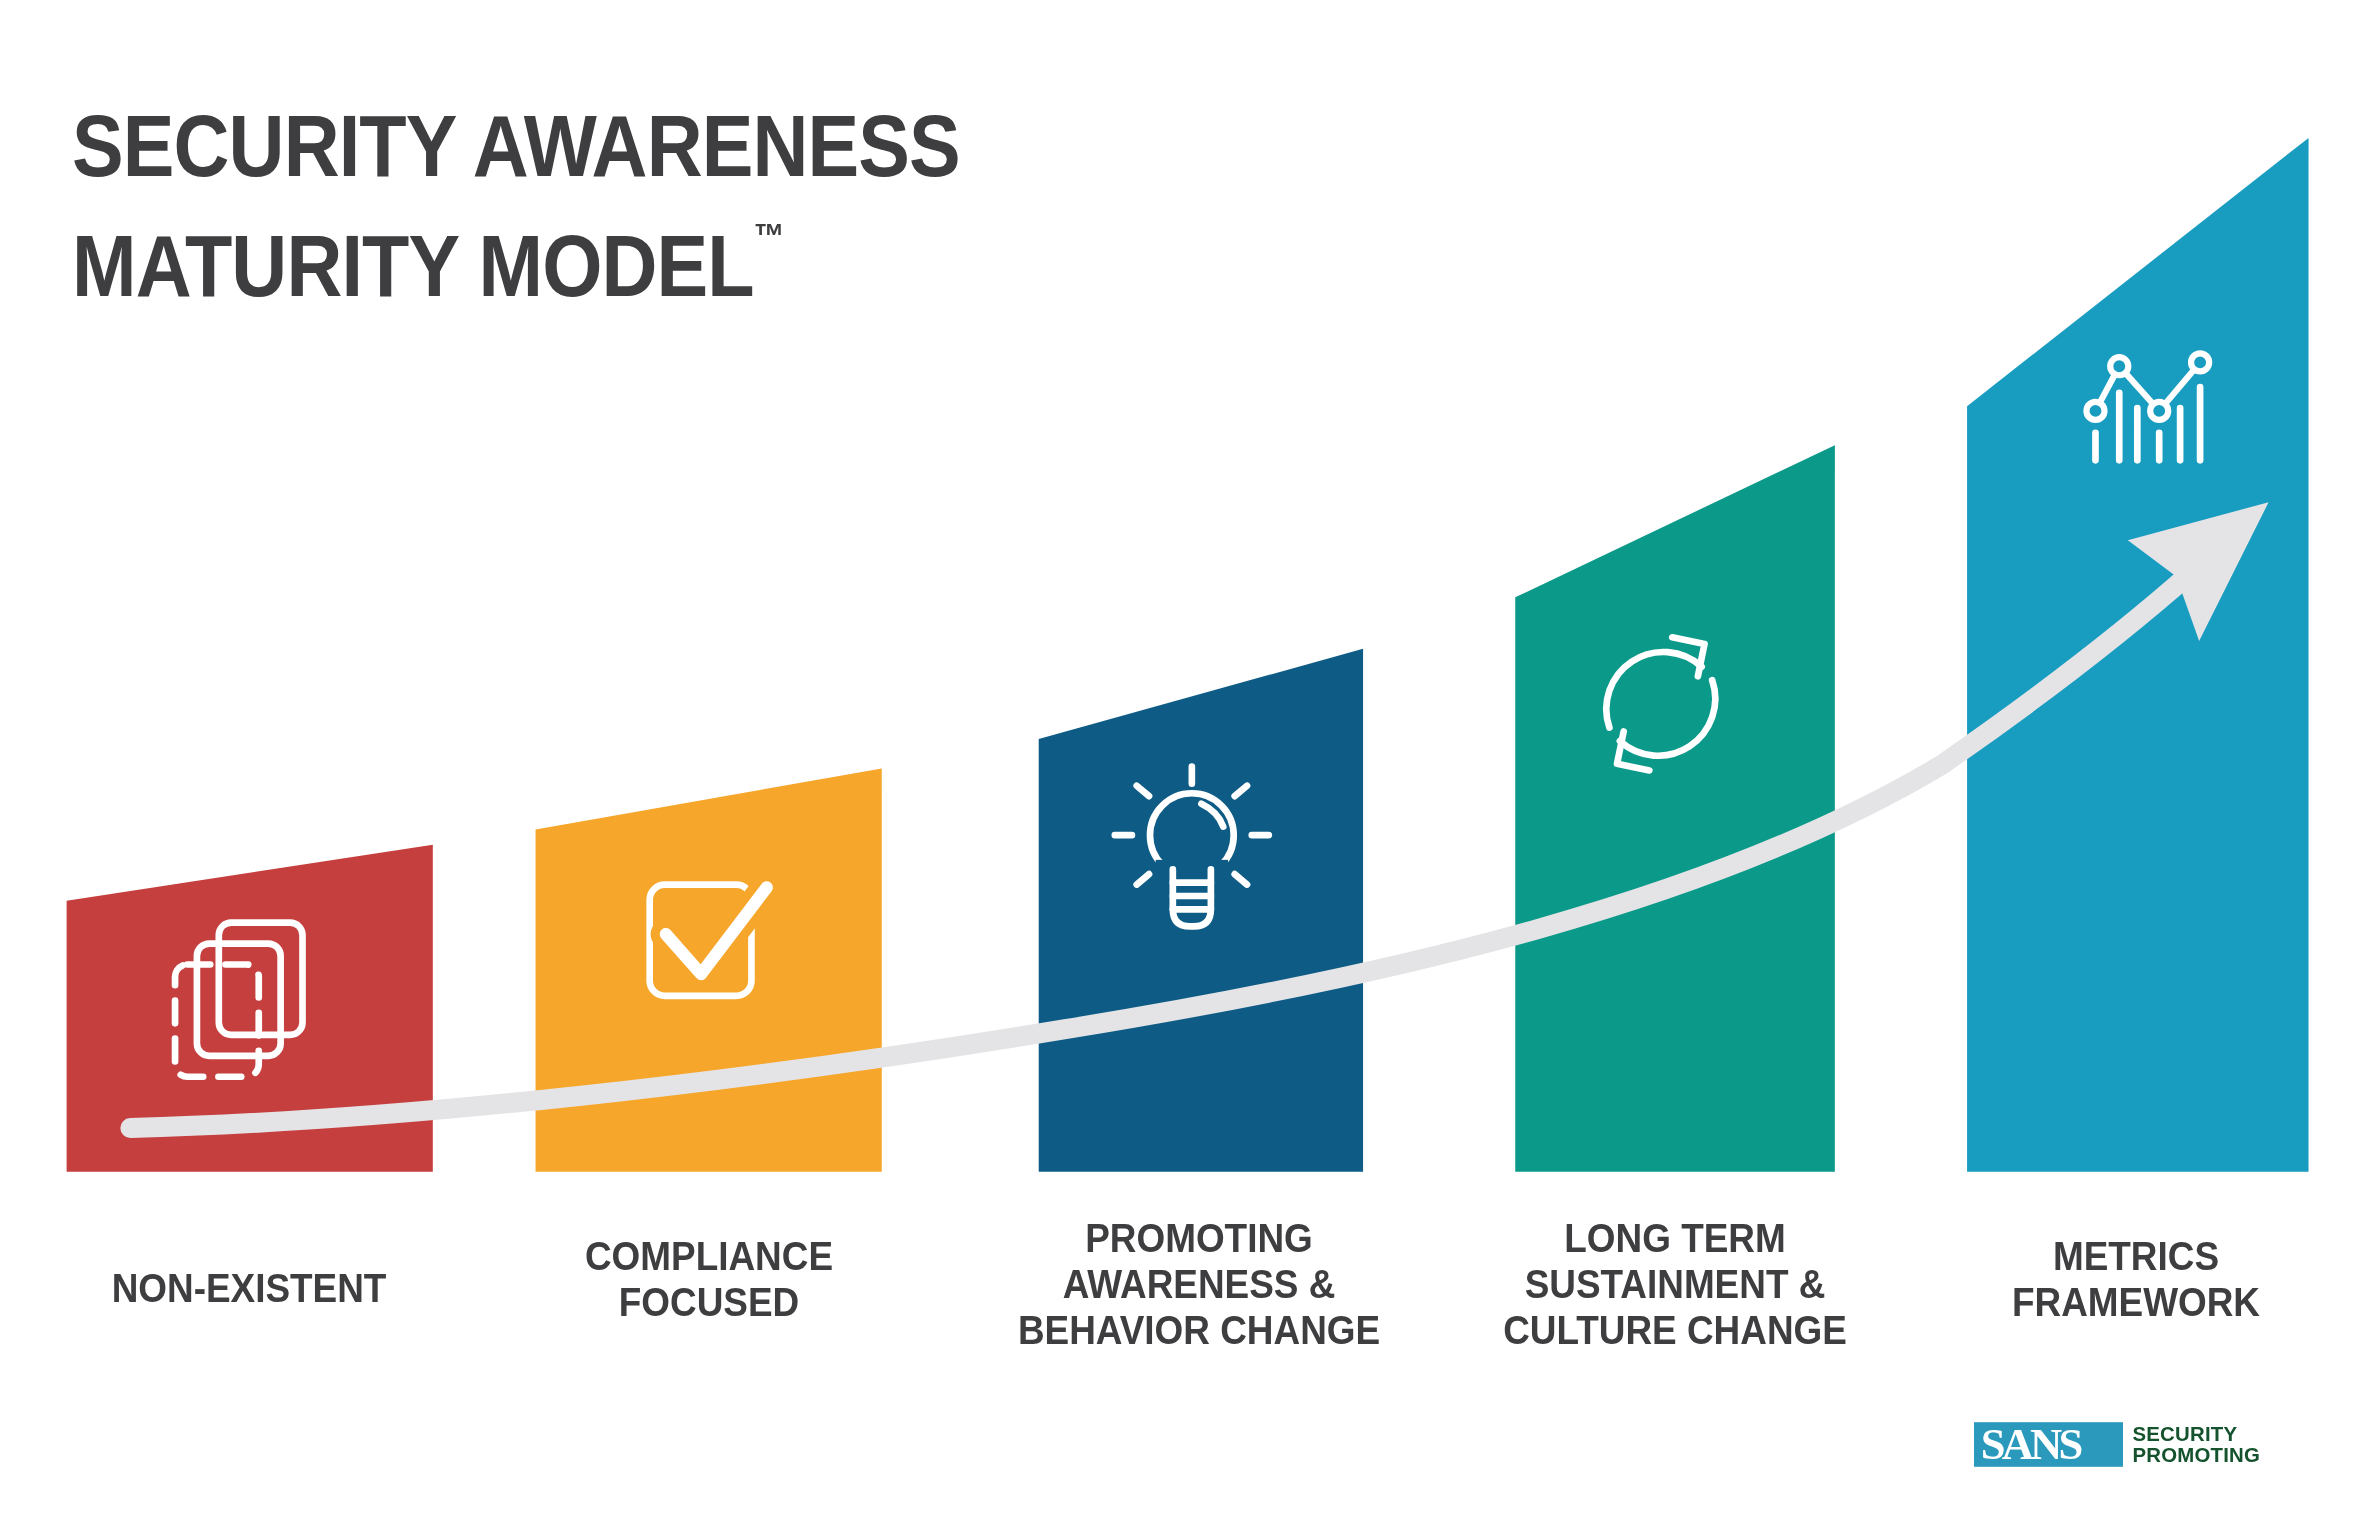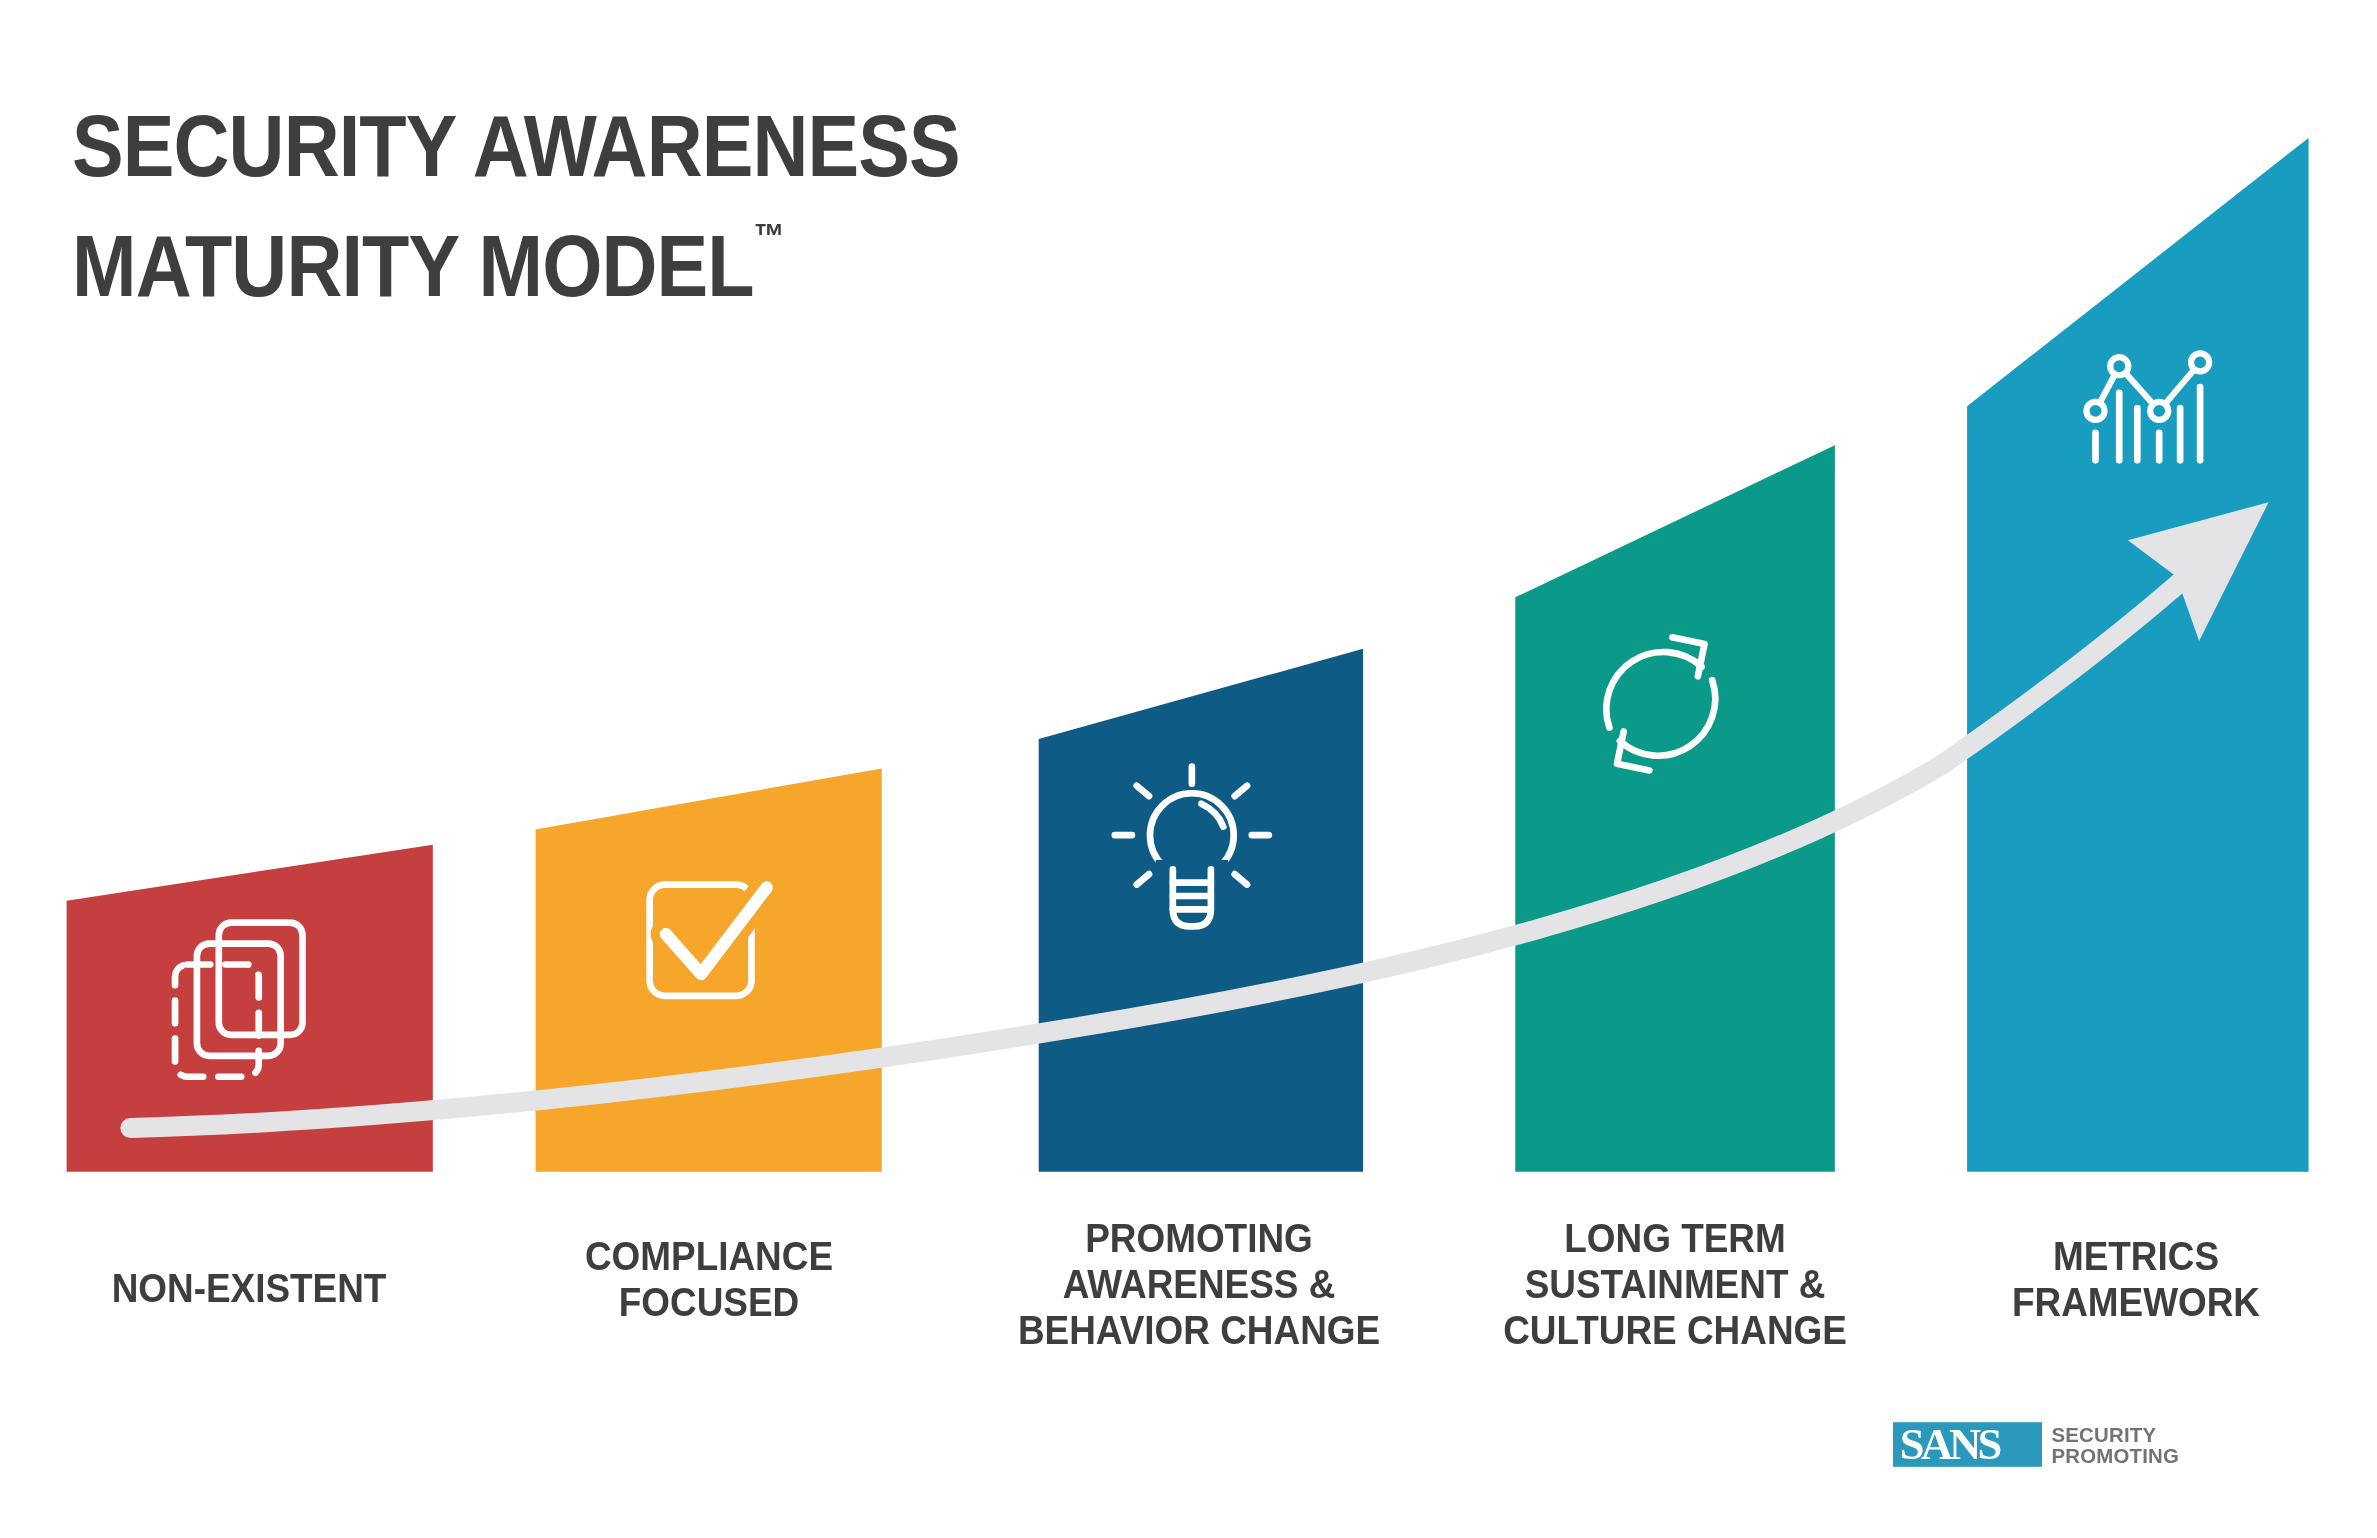--- a/index.html
+++ b/index.html
@@ -17,29 +17,29 @@
   .title .tm{
     font-size:35px;vertical-align:48px;letter-spacing:0;
   }
   .stage-label{
     position:absolute;font-weight:bold;color:#3E3E40;
     font-size:41px;line-height:46px;text-align:center;
     transform:translateX(-50%) scaleX(.9);transform-origin:center top;
     white-space:nowrap;
   }
   .stage-label span{display:block;}
-  .logo{position:absolute;left:1893px;top:1422px;display:flex;align-items:flex-end;}
+  .logo{position:absolute;left:1974px;top:1422px;display:flex;align-items:flex-start;}
   .logo-box-svg{display:block;}
   .logo-box-svg text{
     font-family:"Liberation Serif",serif;font-weight:bold;
     font-size:47px;letter-spacing:-4px;fill:#ffffff;
   }
   .logo-text{
     margin-left:9.5px;font-size:20.4px;line-height:21px;font-weight:bold;
-    color:#737373;letter-spacing:0.2px;padding-top:1.9px;
+    color:#14532d;letter-spacing:0.2px;padding-top:1.9px;
   }
   .logo-text span{display:block;}
   .icon-stroke{fill:none;stroke:#ffffff;stroke-width:7;stroke-linecap:round;stroke-linejoin:round;}
 </style>
 </head>
 <body>
 
 <div class="canvas">
 
   <svg class="layer" width="2378" height="1539" viewBox="0 0 2500 1618">

